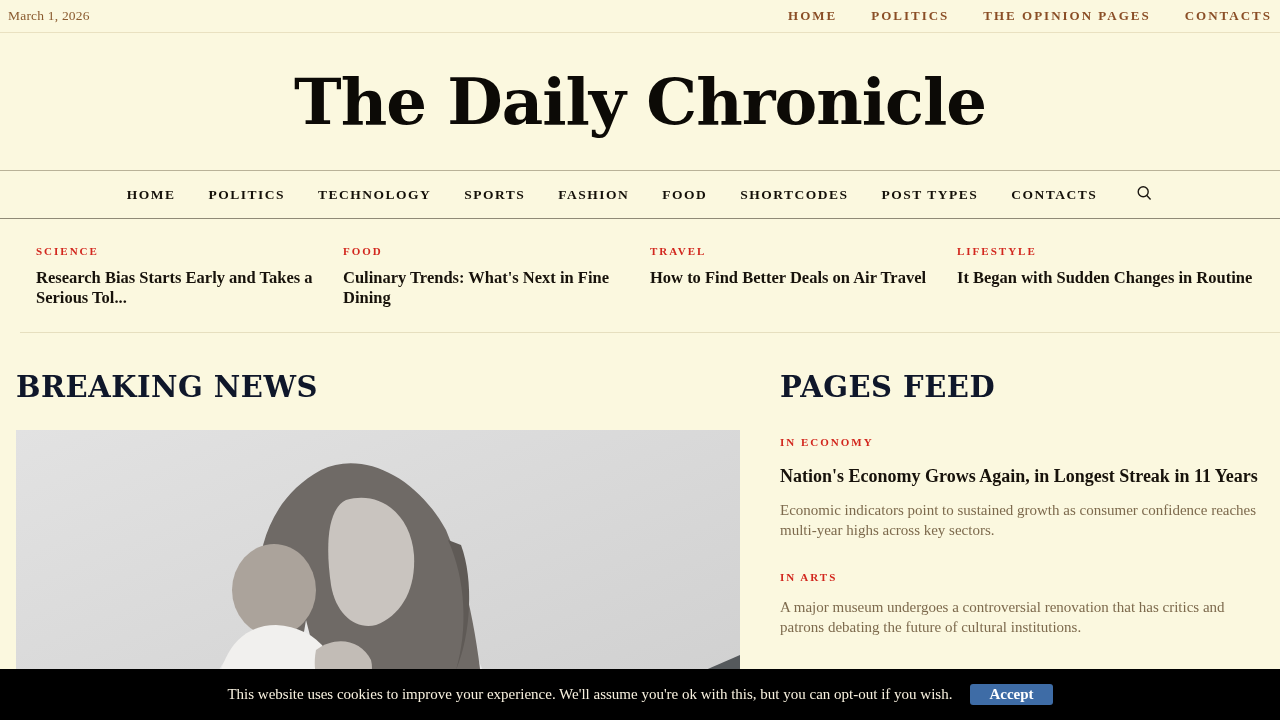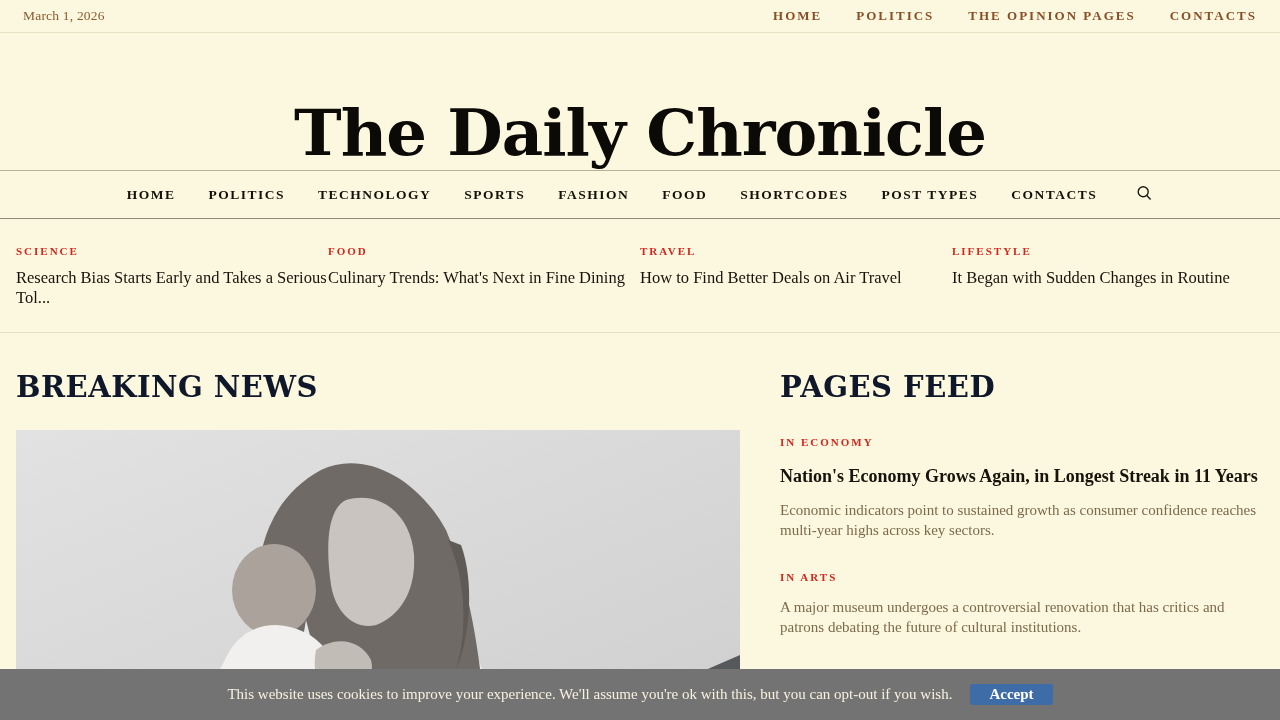--- a/index.html
+++ b/index.html
@@ -8,35 +8,35 @@
     background:#fbf8df;
     font-family:"Liberation Serif", serif;
     color:#17120b;
     position:relative;
   }
 
   
   .topbar {
     height:33px;
     display:flex; align-items:center; justify-content:space-between;
-    padding:0 23px;
+    padding:0 8px;
     border-bottom:1px solid #e9e1c1;
   }
   .topbar-date { font-size:13.5px; color:#8a5a2e; letter-spacing:.2px; }
   .topbar-nav { display:flex; gap:34px; }
   .topbar-nav a {
     font-size:13px; font-weight:bold; letter-spacing:2px;
     color:#8a4e26; text-decoration:none; text-transform:uppercase;
     cursor:pointer;
   }
 
   
   .masthead {
     height:137px;
-    display:flex; align-items:flex-end; justify-content:center;
+    display:flex; align-items:center; justify-content:center;
   }
   .masthead-title {
     font-family:"DejaVu Serif", serif;
     font-size:64px; font-weight:bold; letter-spacing:-1px;
     color:#0c0a06;
     cursor:pointer;
   }
 
   
   .mainnav {
@@ -54,29 +54,30 @@
   .search-btn {
     background:none; border:none; cursor:pointer;
     display:flex; align-items:center; margin-left:6px;
   }
 
   
   .featured {
     display:grid; grid-template-columns:repeat(4,1fr);
     padding:22px 16px 24px;
     border-bottom:1px solid #e6dfbf;
+    margin-left:20px;
   }
   .cat-label {
     font-size:11px; font-weight:bold; letter-spacing:2px;
     color:#d2271e; text-transform:uppercase;
     cursor:pointer; display:inline-block;
   }
   .featured-headline {
     margin-top:9px;
-    font-size:16.5px; font-weight:normal; line-height:1.22;
+    font-size:16.5px; font-weight:bold; line-height:1.22;
     color:#17120b; cursor:pointer;
   }
 
   
   .main { display:flex; padding:0 16px; gap:40px; }
   .col-left { width:724px; flex:0 0 724px; }
   .col-right { flex:1; }
   .section-heading {
     margin-top:37px;
     font-family:"DejaVu Serif", serif;
@@ -99,21 +100,21 @@
   }
   .feed-excerpt {
     margin-top:13px;
     font-size:15px; line-height:1.33;
     color:#7d6a4d;
   }
 
   
   .cookie-bar {
     position:absolute; left:0; bottom:0; width:1280px; height:51px;
-    background:#737373;
+    background:#000000;
     display:flex; align-items:center; justify-content:center; gap:18px;
   }
   .cookie-msg { font-size:15px; color:#f8f1df; }
   .accept-btn {
     background:#3e6ca6; color:#ffffff;
     border:none; border-radius:3px;
     font-family:"Liberation Serif", serif;
     font-size:15px; font-weight:bold;
     padding:2px 19px; cursor:pointer;
   }

